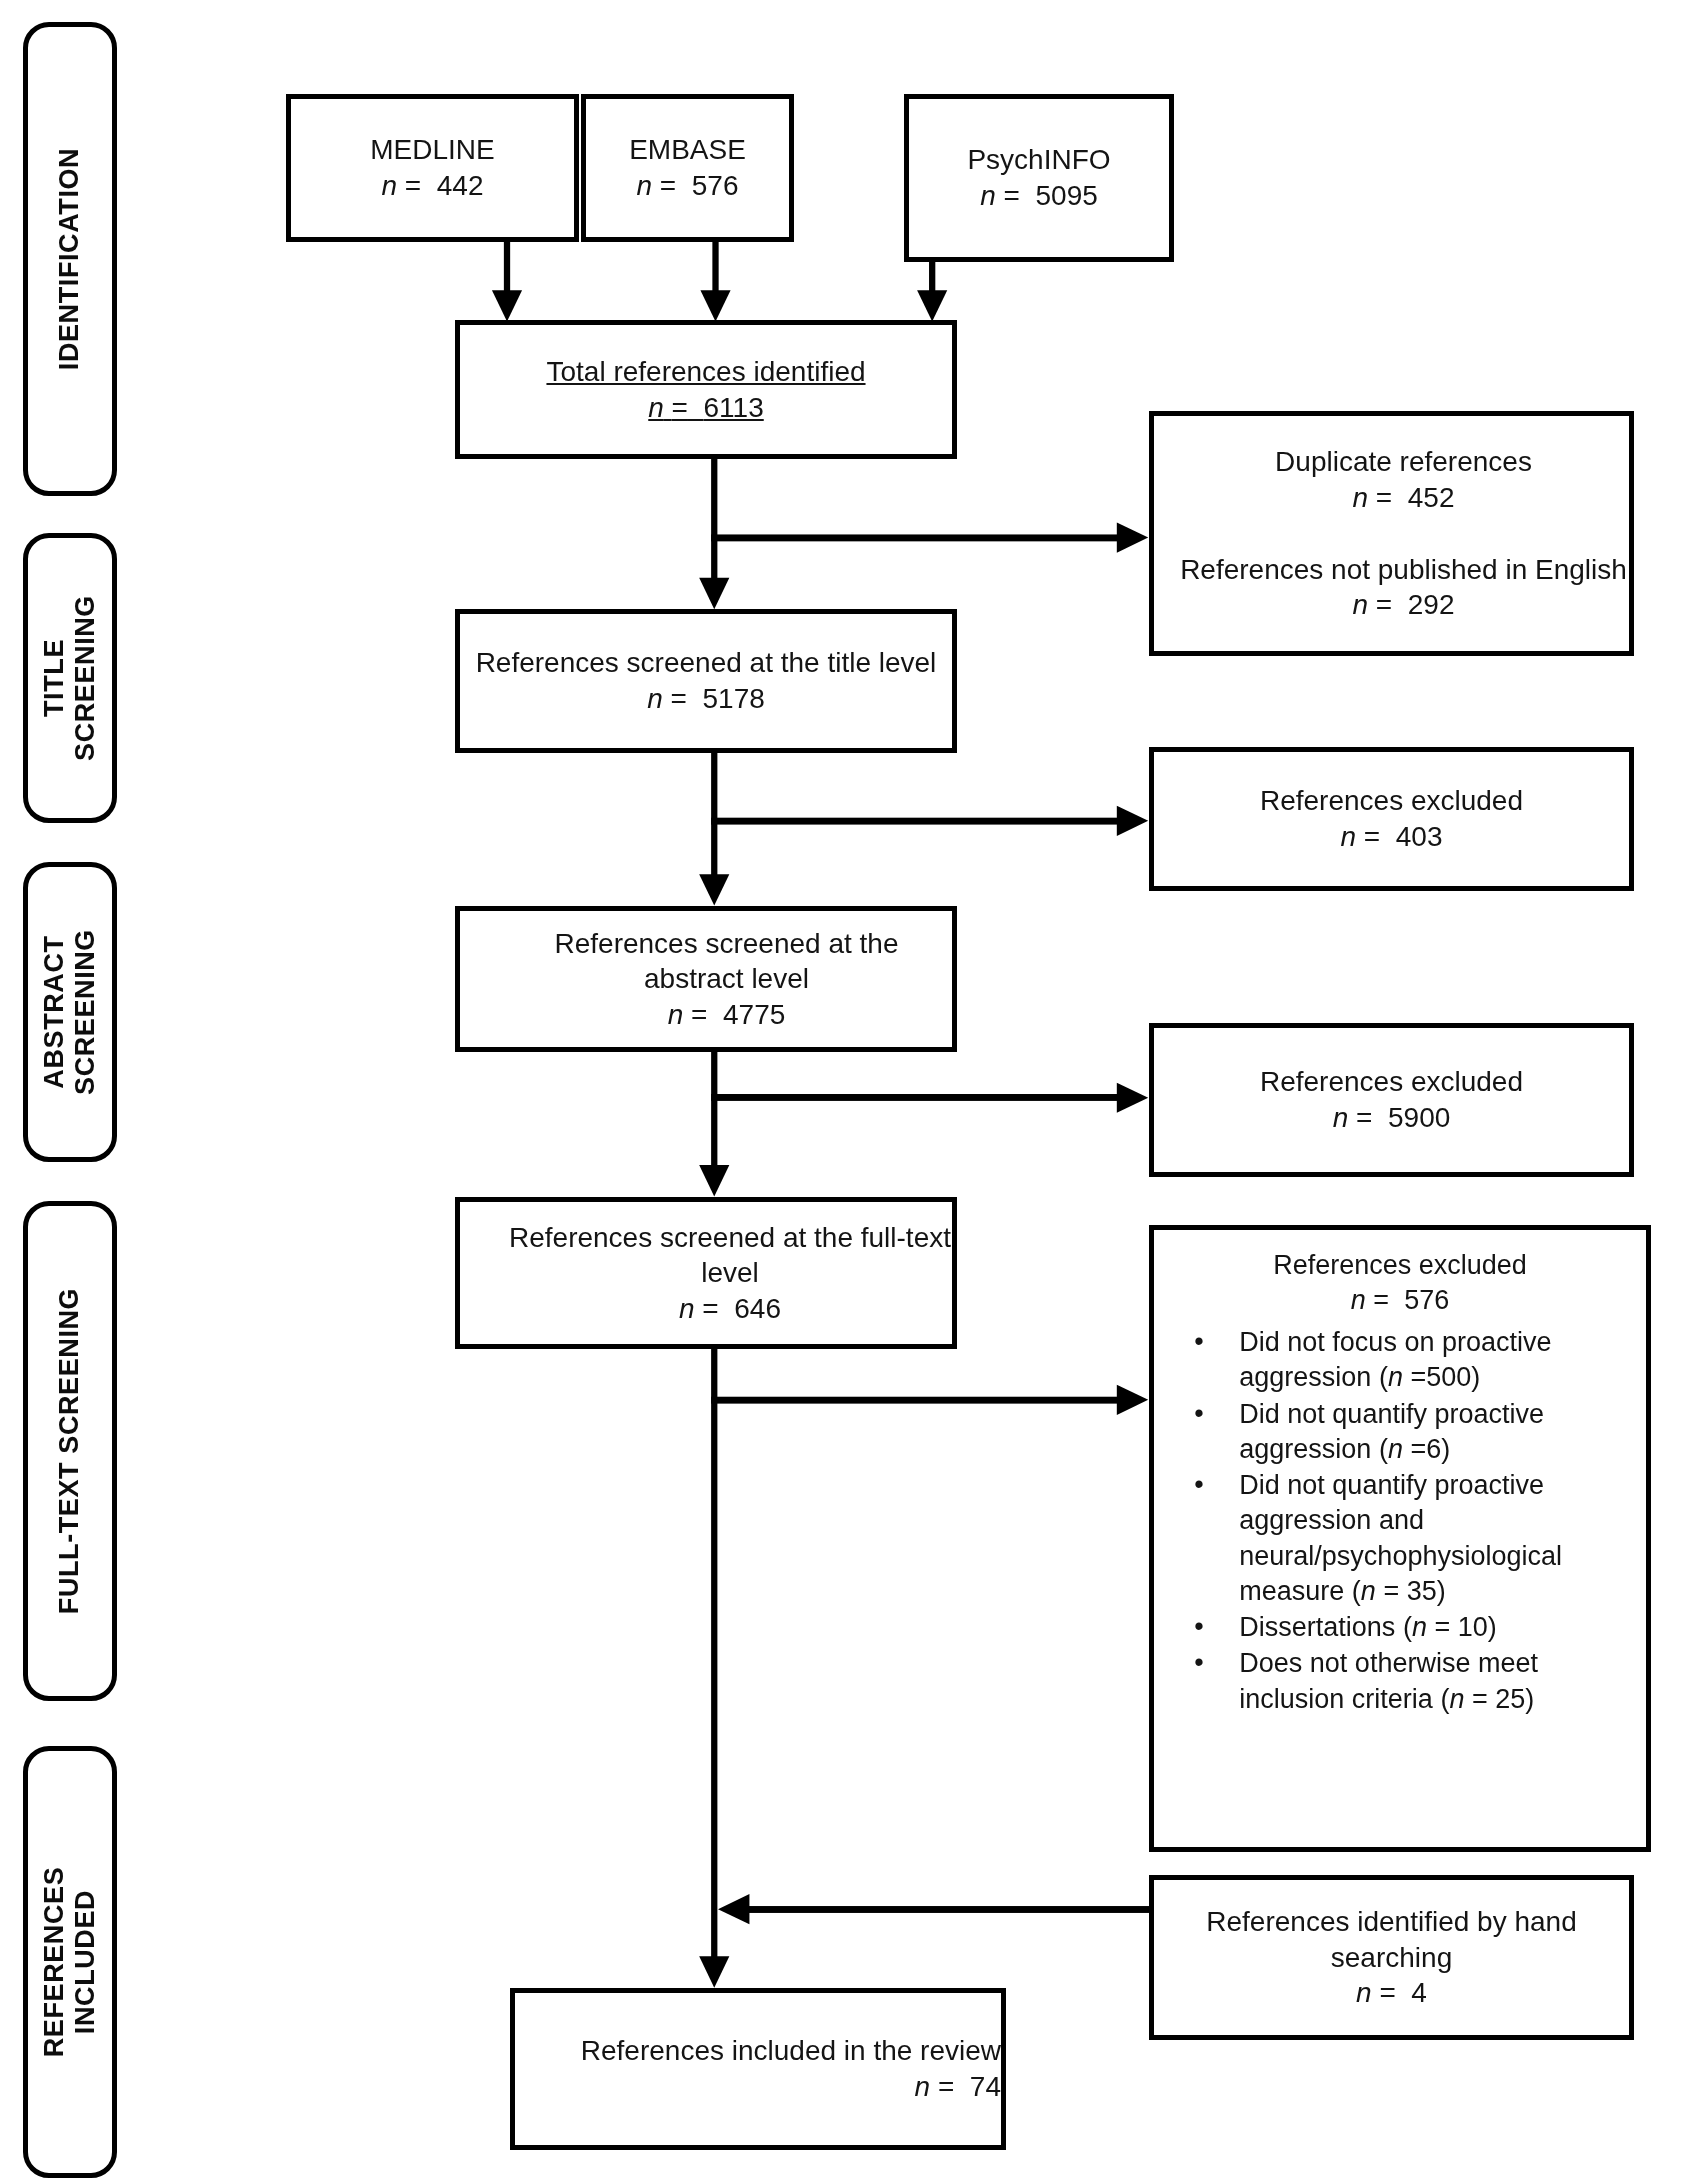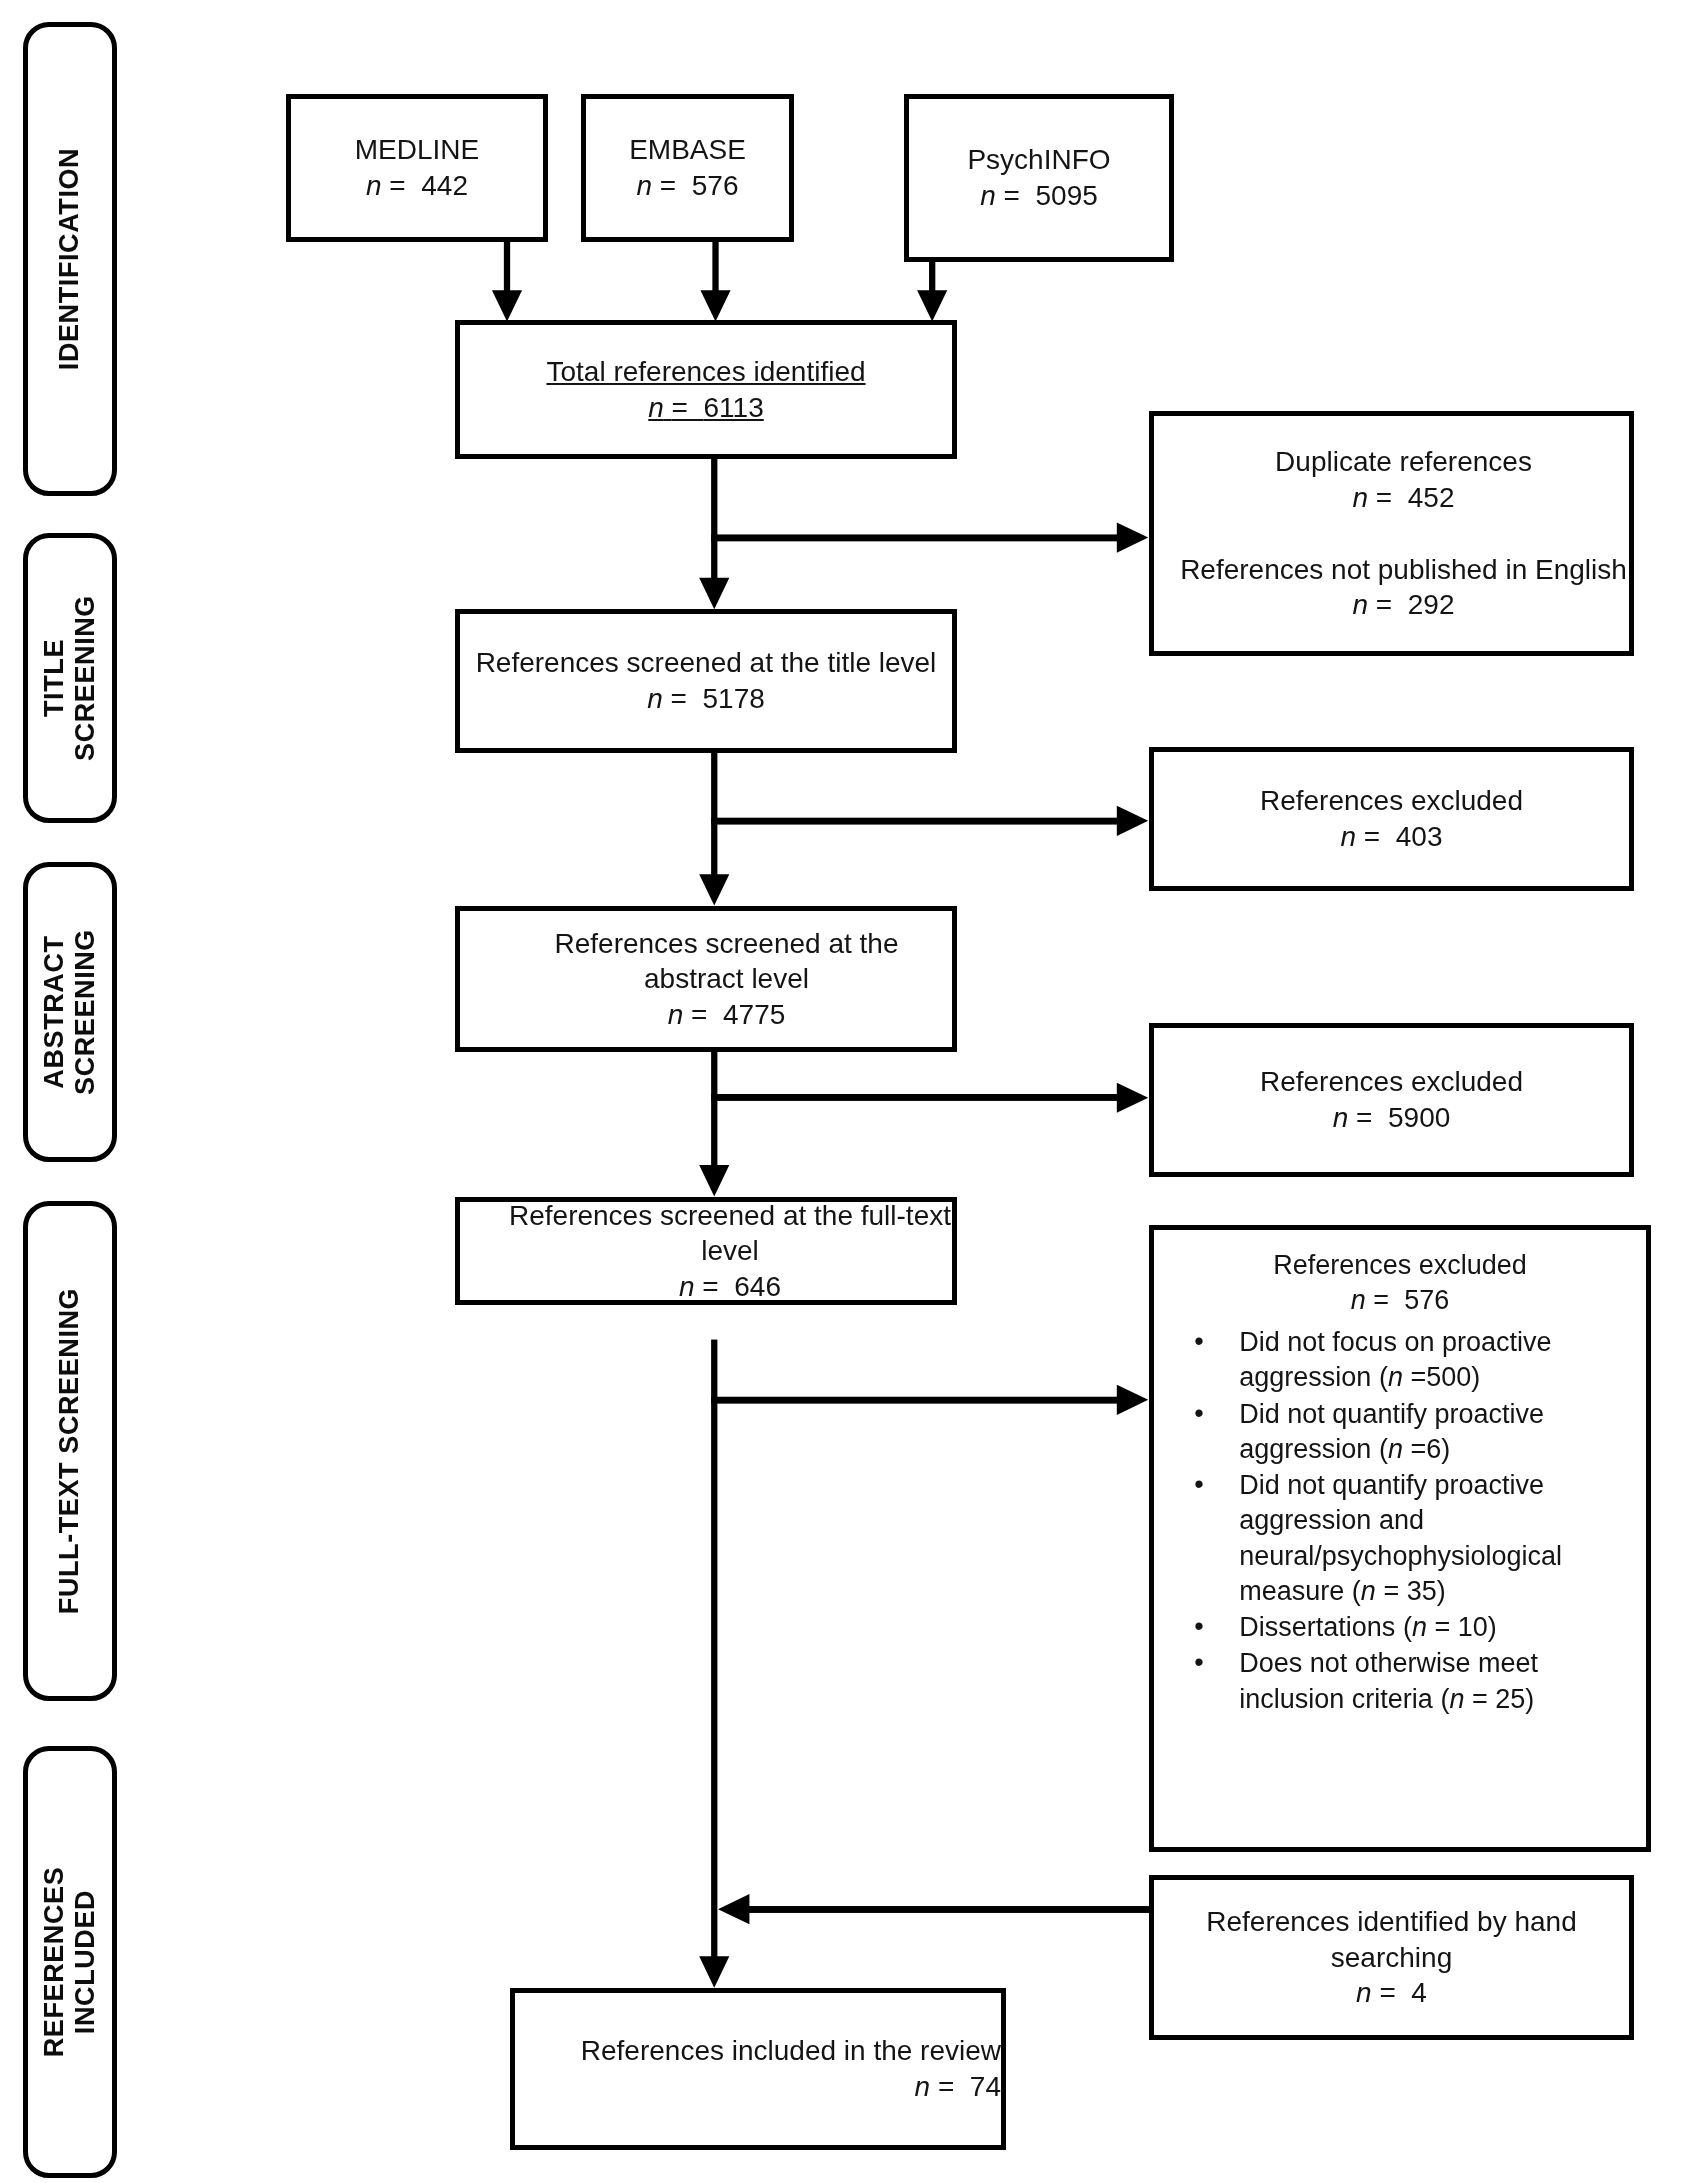--- a/index.html
+++ b/index.html
@@ -107,21 +107,21 @@
   <div class="stage" style="left:-80px; top:965px; width:300px; height:94px;">
     <span class="stage-lbl wrap-narrow">ABSTRACT SCREENING</span>
   </div>
   <div class="stage" style="left:-180px; top:1404px; width:500px; height:94px;">
     <span class="stage-lbl">FULL-TEXT SCREENING</span>
   </div>
   <div class="stage" style="left:-146px; top:1915px; width:432px; height:94px;">
     <span class="stage-lbl wrap-narrow2">REFERENCES INCLUDED</span>
   </div>
 
-  <div class="box" style="left:286px; top:94px; width:262px; height:148px;">
+  <div class="box" style="left:286px; top:94px; width:293px; height:148px;">
     <span class="lbl">MEDLINE</span>
     <span class="nline"><i class="nvar">n</i>&nbsp;<span>=</span>&nbsp;&nbsp;<span>442</span></span>
   </div>
   <div class="box" style="left:581px; top:94px; width:213px; height:148px;">
     <span class="lbl">EMBASE</span>
     <span class="nline"><i class="nvar">n</i>&nbsp;<span>=</span>&nbsp;&nbsp;<span>576</span></span>
   </div>
   <div class="box" style="left:870px; top:94px; width:270px; height:168px;margin-left:34px;">
     <span class="lbl">PsychINFO</span>
     <span class="nline"><i class="nvar">n</i>&nbsp;<span>=</span>&nbsp;&nbsp;<span>5095</span></span>
@@ -151,21 +151,21 @@
 
   <div class="box" style="left:455px; top:906px; width:502px; height:146px;padding-left:41px;">
     <span class="lbl">References screened at the abstract level</span>
     <span class="nline"><i class="nvar">n</i>&nbsp;<span>=</span>&nbsp;&nbsp;<span>4775</span></span>
   </div>
   <div class="box" style="left:1149px; top:1023px; width:485px; height:154px;">
     <span class="lbl">References excluded</span>
     <span class="nline"><i class="nvar">n</i>&nbsp;<span>=</span>&nbsp;&nbsp;<span>5900</span></span>
   </div>
 
-  <div class="box" style="left:455px; top:1197px; width:502px; height:108px;padding-left:48px;">
+  <div class="box" style="left:455px; top:1197px; width:502px; height:152px;padding-left:48px;">
     <span class="lbl">References screened at the full-text level</span>
     <span class="nline"><i class="nvar">n</i>&nbsp;<span>=</span>&nbsp;&nbsp;<span>646</span></span>
   </div>
 
   <div class="box bigbox" style="left:1149px; top:1225px; width:502px; height:627px;">
     <span class="lbl">References excluded</span>
     <span class="nline"><i class="nvar">n</i>&nbsp;<span>=</span>&nbsp;&nbsp;<span>576</span></span>
     <ul class="reasons">
       <li>
         <span class="bullet">•</span><span>Did not focus on proactive aggression</span>&nbsp;<span>(</span><i class="nvar">n</i>&nbsp;<span>=</span><span>500</span><span>)</span>

